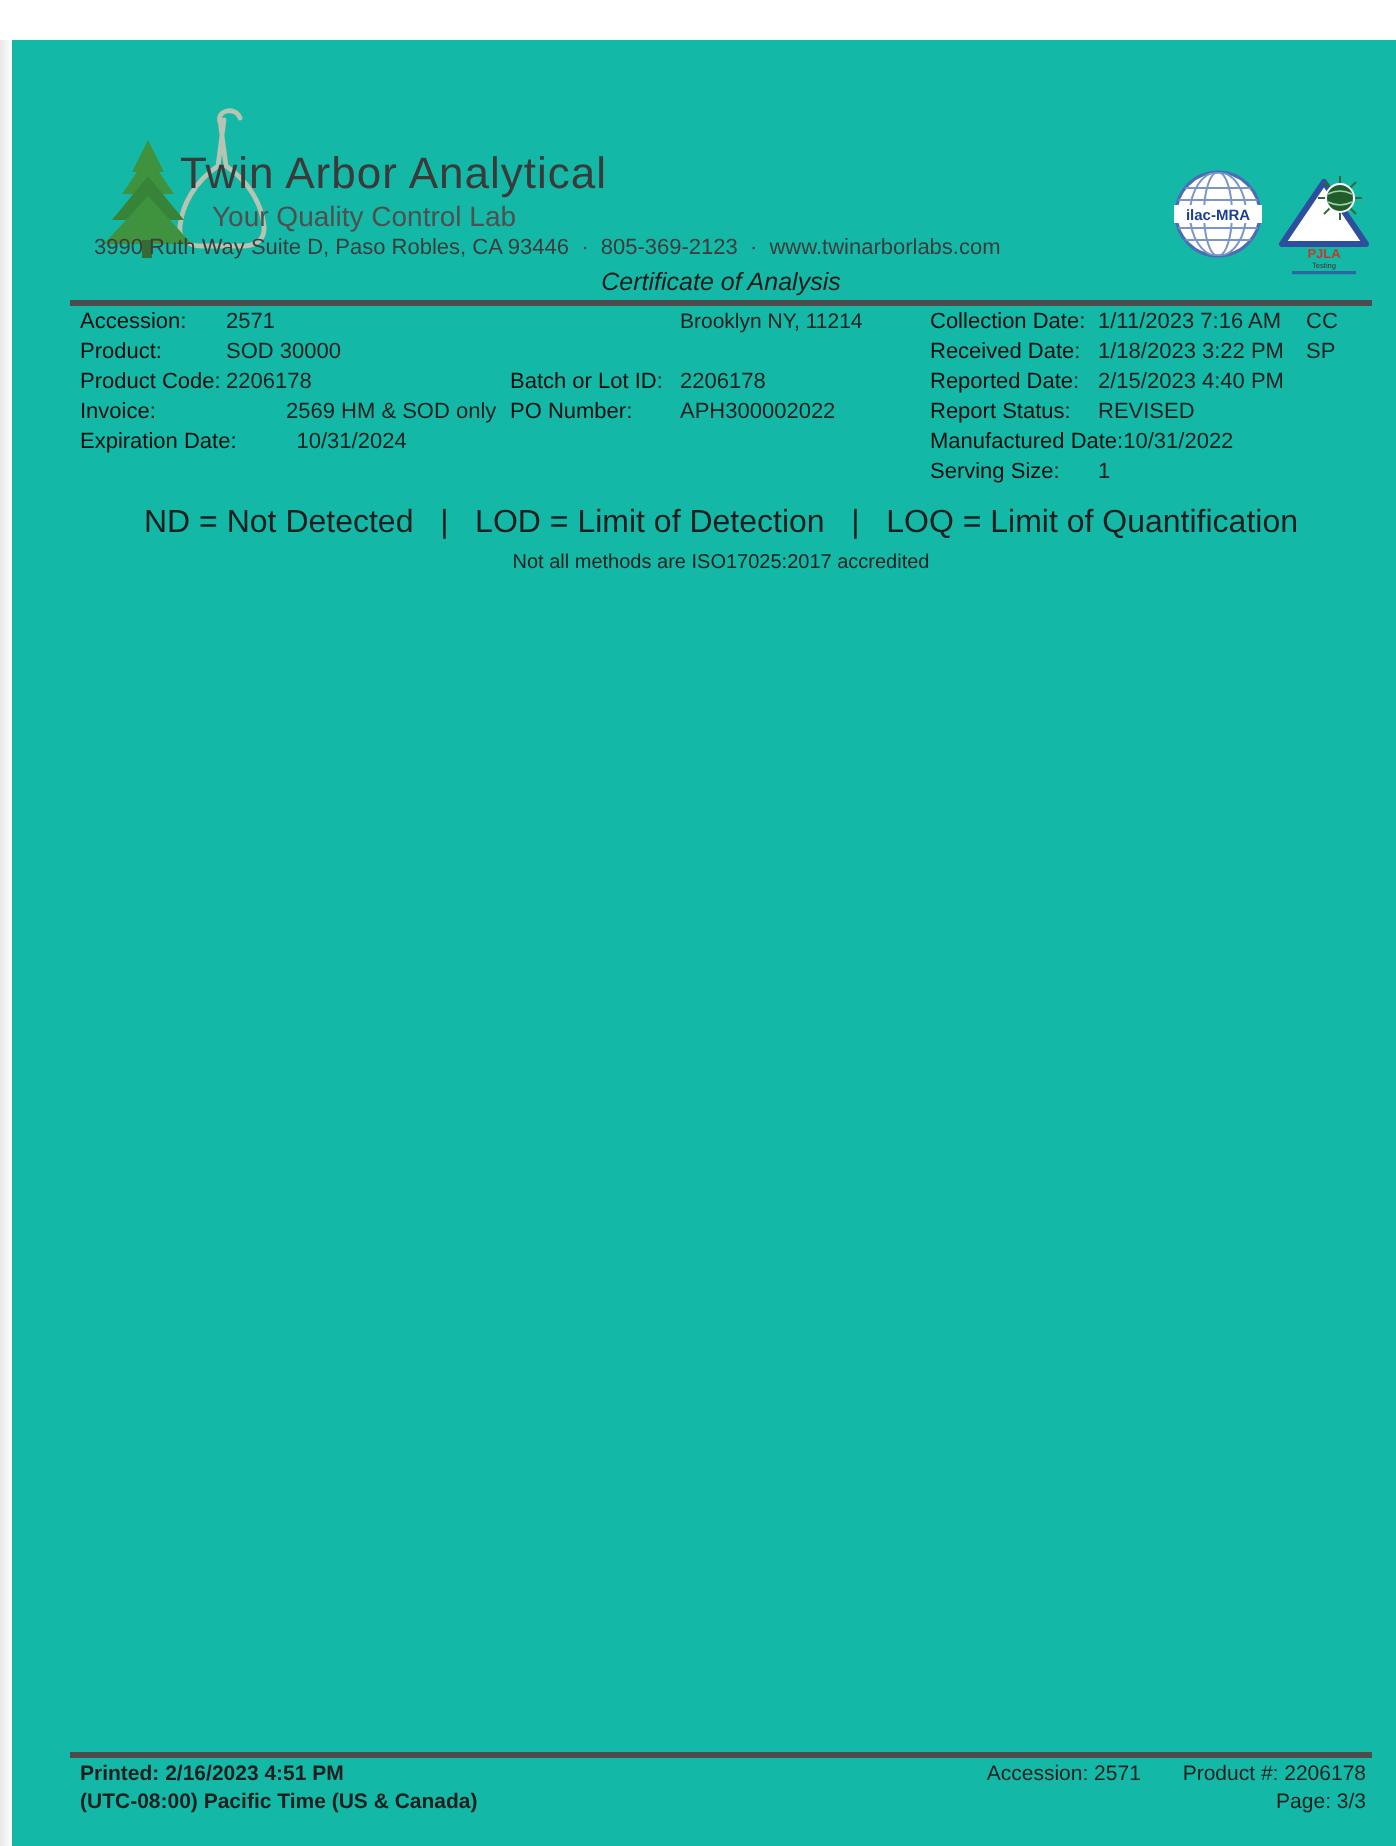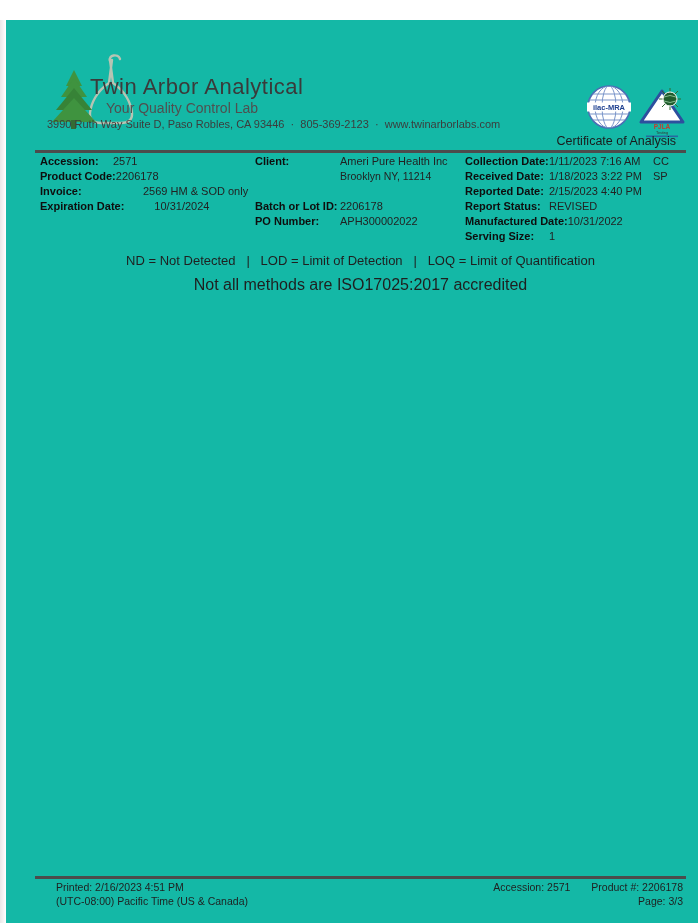--- a/index.html
+++ b/index.html
@@ -9,46 +9,46 @@
     background:linear-gradient(to right,#e7e7e7,#ffffff);}
   
   .logo-svg{position:absolute;left:44px;top:32px;}
   .brand{position:absolute;left:90px;top:54px;font-size:22px;color:#3a3a3a;letter-spacing:.5px;}
   .tagline{position:absolute;left:106px;top:80px;font-size:14px;color:#4f4f4f;}
   .address{position:absolute;left:47px;top:98px;font-size:11px;color:#3c3c3c;white-space:pre;}
   .accred{position:absolute;top:64px;display:flex;align-items:flex-start;}
   .accred-ilac{left:586px;}
   .accred-pjla{left:636px;}
   
-  .cert-title{position:absolute;left:25px;top:114px;width:651px;text-align:right;
-    font-size:12.5px;color:#1b1b1b;}
+  .cert-title{position:absolute;left:35px;top:114px;width:651px;text-align:center;
+    font-size:12.5px;color:#1b1b1b;font-style:italic;}
   .rule-top{position:absolute;left:35px;top:130px;width:651px;height:3px;background:#4c4c4c;}
   
   .info{position:absolute;left:0;top:134px;width:698px;height:94px;font-size:11px;}
   .col{position:absolute;top:0;}
   .col-left{left:40px;width:214px;}
   .col-mid{left:255px;width:206px;}
   .col-right{left:465px;width:222px;}
   .row{display:flex;height:15px;line-height:15px;white-space:nowrap;}
-  .lbl{font-weight:bold;color:#0e0e0e;flex:0 0 auto;}
+  .lbl{font-weight:normal;color:#0e0e0e;flex:0 0 auto;}
   .val{color:#222;}
   .col-left .lbl{min-width:73px;}
   .col-left .val.indent{padding-left:30px;}
   .col-mid .lbl{min-width:85px;}
   .col-mid .addr{font-size:10.5px;}
   .col-right .lbl{min-width:84px;}
   .col-right .val{flex:1 1 auto;}
   .col-right .tag{flex:0 0 34px;text-align:left;color:#222;}
   .note-1{position:absolute;left:35px;top:233px;width:651px;text-align:center;
-    font-size:13px;color:#1f1f1f;white-space:pre;}
+    font-size:16px;color:#1f1f1f;white-space:pre;}
   .note-2{position:absolute;left:35px;top:256px;width:651px;text-align:center;
-    font-size:16px;color:#1f1f1f;}
+    font-size:10px;color:#1f1f1f;}
   
   .rule-bottom{position:absolute;left:35px;top:856px;width:651px;height:2.5px;background:#4c4c4c;}
-  .footer-left{position:absolute;left:56px;top:860px;font-size:10.5px;line-height:14px;color:#1f1f1f;}
+  .footer-left{position:absolute;left:40px;top:860px;font-size:10.5px;line-height:14px;color:#1f1f1f;font-weight:bold;}
   .footer-right{position:absolute;right:15px;top:860px;font-size:10.5px;line-height:14px;
     color:#1f1f1f;text-align:right;}
   .footer-right .pair span{margin-left:18px;}
   .footer-right .pair span:first-child{margin-left:0;}
 </style>
 </head>
 <body>
 
 <div class="page">
   <div class="edge-shadow"></div>
@@ -105,38 +105,38 @@
   <div class="rule-top"></div>
 
   <div class="info">
 
     <div class="col col-left">
       <div class="row">
         <span class="lbl">Accession:</span>
         <span class="val">2571</span>
       </div>
       <div class="row">
+        <span class="lbl">Product:</span>
+        <span class="val">SOD 30000</span>
+      </div>
+      <div class="row">
         <span class="lbl">Product Code:</span>
         <span class="val">2206178</span>
       </div>
       <div class="row">
         <span class="lbl">Invoice:</span>
         <span class="val indent">2569 HM &amp; SOD only</span>
       </div>
       <div class="row">
         <span class="lbl">Expiration Date:</span>
         <span class="val indent">10/31/2024</span>
       </div>
     </div>
 
     <div class="col col-mid">
-      <div class="row">
-        <span class="lbl">Client:</span>
-        <span class="val">Ameri Pure Health Inc</span>
-      </div>
       <div class="row">
         <span class="lbl"></span>
         <span class="val addr">Brooklyn NY, 11214</span>
       </div>
       <div class="row"></div>
       <div class="row">
         <span class="lbl">Batch or Lot ID:</span>
         <span class="val">2206178</span>
       </div>
       <div class="row">

